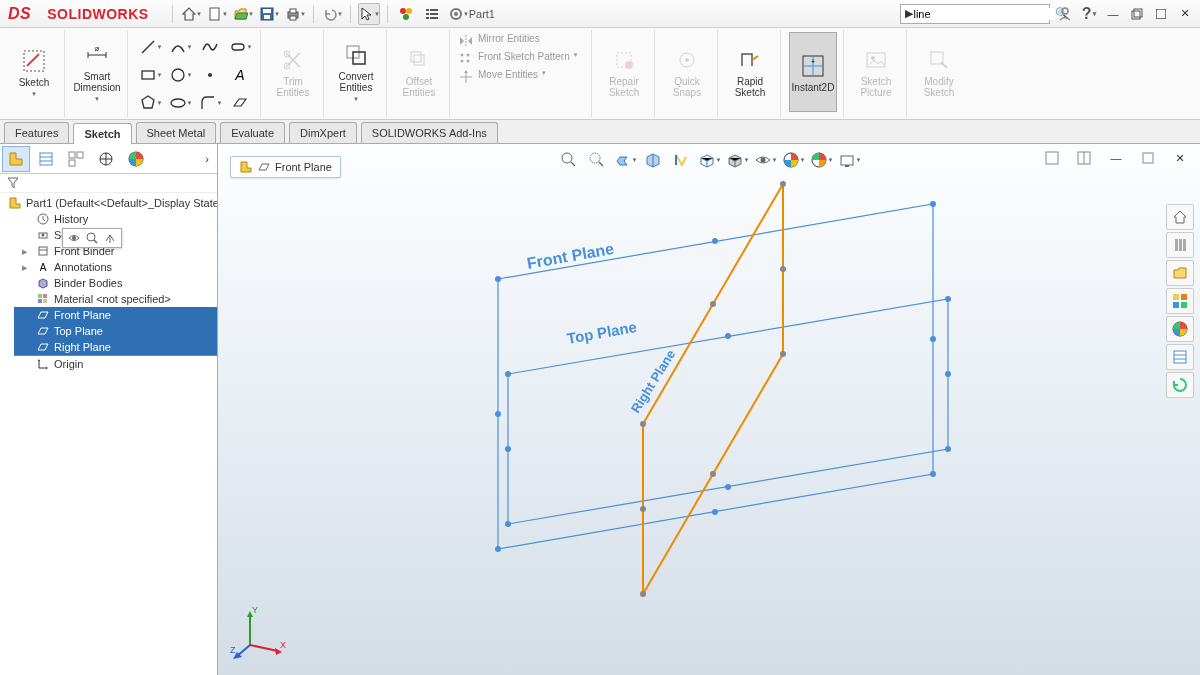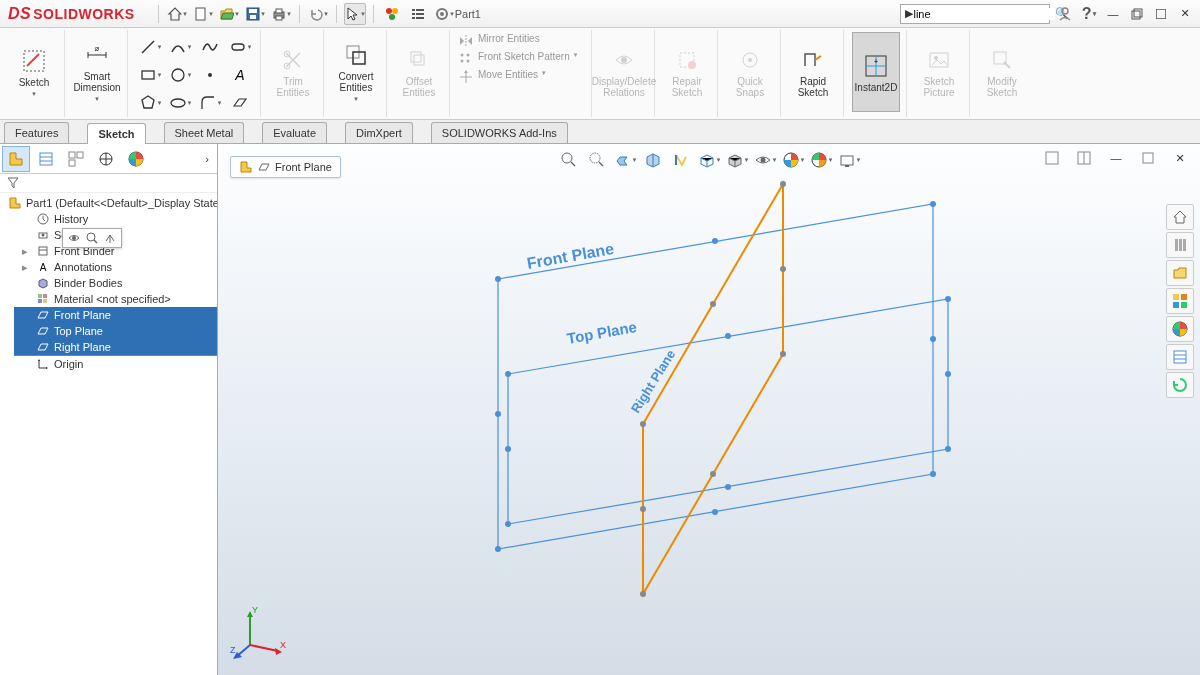--- a/index.html
+++ b/index.html
@@ -1,21 +1,21 @@
 <!DOCTYPE html>
 <html><head>
 <meta charset="utf-8">
 <style>
 * { box-sizing: border-box; margin: 0; padding: 0; font-family: "Segoe UI", Tahoma, sans-serif; }
 body { width: 1200px; height: 675px; background: #e8e8e8; overflow: hidden; position: relative; font-size: 11px; color: #333; }
 
 
 .titlebar { height: 28px; background: linear-gradient(#fdfdfd,#f0f0f0); display: flex; align-items: center; border-bottom: 1px solid #ccc; }
 .logo { display: flex; align-items: center; padding: 0 8px; font-weight: bold; color: #d9232e; font-size: 14px; letter-spacing: 0.5px; }
-.logo .ds { font-style: italic; font-size: 16px; margin-right: 2px; }
+.logo .ds { font-style: italic; font-size: 16px; margin-right: 16px; }
 .qat { display: flex; align-items: center; gap: 4px; margin-left: 12px; }
 .qat-btn { width: 22px; height: 22px; display: flex; align-items: center; justify-content: center; border: 1px solid transparent; border-radius: 2px; cursor: pointer; }
 .qat-sep { width: 1px; height: 18px; background: #ccc; margin: 0 3px; }
 .title-center { flex: 1; color: #555; }
 .title-right { display: flex; align-items: center; gap: 6px; padding-right: 6px; }
 .search-box { display: flex; align-items: center; border: 1px solid #aaa; background: #fff; height: 20px; width: 150px; padding: 0 4px; }
 .search-box input { border: none; outline: none; flex: 1; font-size: 11px; }
 .win-btn { width: 18px; height: 18px; display: flex; align-items: center; justify-content: center; cursor: pointer; }
 
 
@@ -25,21 +25,21 @@
 .big-btn .icn { width: 28px; height: 28px; display: flex; align-items: center; justify-content: center; }
 .big-btn .lbl { font-size: 10px; text-align: center; line-height: 1.1; color: #333; }
 .big-btn.disabled .lbl, .big-btn.disabled .icn { opacity: 0.35; }
 .big-btn.active { background: #d8d8d8; border-color: #aaa; }
 .tool-grid { display: grid; grid-template-columns: repeat(4, 28px); grid-auto-rows: 26px; gap: 2px; align-content: start; padding-top: 2px; }
 .tool-grid .tbtn { display: flex; align-items: center; justify-content: center; cursor: pointer; border: 1px solid transparent; border-radius: 2px; }
 .sm-row { display: flex; align-items: flex-start; gap: 4px; font-size: 10px; color: #999; padding: 1px 0; }
 
 
 .tabstrip { height: 24px; background: #f0f0f0; display: flex; align-items: flex-end; border-bottom: 1px solid #aaa; padding-left: 4px; }
-.tab { padding: 4px 10px; border: 1px solid #aaa; border-bottom: none; background: #e8e8e8; margin-right: 18px; border-radius: 3px 3px 0 0; cursor: pointer; font-size: 11px; color: #333; }
+.tab { padding: 4px 10px; border: 1px solid #aaa; border-bottom: none; background: #e8e8e8; margin-right: 4px; border-radius: 3px 3px 0 0; cursor: pointer; font-size: 11px; color: #333; }
 .tab.active { background: #fff; font-weight: bold; position: relative; top: 1px; }
 
 
 .main { display: flex; height: calc(675px - 28px - 92px - 24px); }
 .side-panel { width: 218px; background: #fff; border-right: 1px solid #aaa; display: flex; flex-direction: column; }
 .panel-tabs { height: 30px; display: flex; align-items: center; border-bottom: 1px solid #ccc; padding: 2px; gap: 2px; }
 .ptab { width: 28px; height: 26px; display: flex; align-items: center; justify-content: center; border: 1px solid transparent; cursor: pointer; }
 .ptab.active { background: #d6e8f7; border-color: #8ab4de; }
 .filter-icon { padding: 2px 6px; border-bottom: 1px solid #eee; }
 .tree { flex: 1; overflow: auto; padding: 2px 0; }
@@ -316,31 +316,20 @@
         <span style="font-size:7px;">▾</span>
       </div>
     <div class="sm-row">
         <svg width="16" height="16">
           <path d="M8 2 L8 14 M2 8 L14 8" stroke="#aaa"></path>
           <path d="M8 1 L6 4 L10 4 Z" fill="#aaa"></path>
         </svg>
         <span>Move Entities</span> 
         <span style="font-size:7px;">▾</span>
       </div>
-  </div>
-  <div class="ribbon-group">
-    <div class="big-btn disabled">
-      <span class="icn">
-          <svg width="24" height="24">
-            <path d="M4 12 Q12 4 20 12 Q12 20 4 12" fill="none" stroke="#888"></path>
-            <circle cx="12" cy="12" r="3" fill="#888"></circle>
-          </svg>
-        </span>
-      <span class="lbl">Display/Delete Relations</span>
-    </div>
   </div>
   <div class="ribbon-group">
     <div class="big-btn disabled">
       <span class="icn">
           <svg width="24" height="24">
             <rect x="5" y="5" width="14" height="14" fill="none" stroke="#888" stroke-dasharray="2 2"></rect>
             <circle cx="17" cy="17" r="4" fill="#d88"></circle>
           </svg>
         </span>
       <span class="lbl">Repair Sketch</span>

